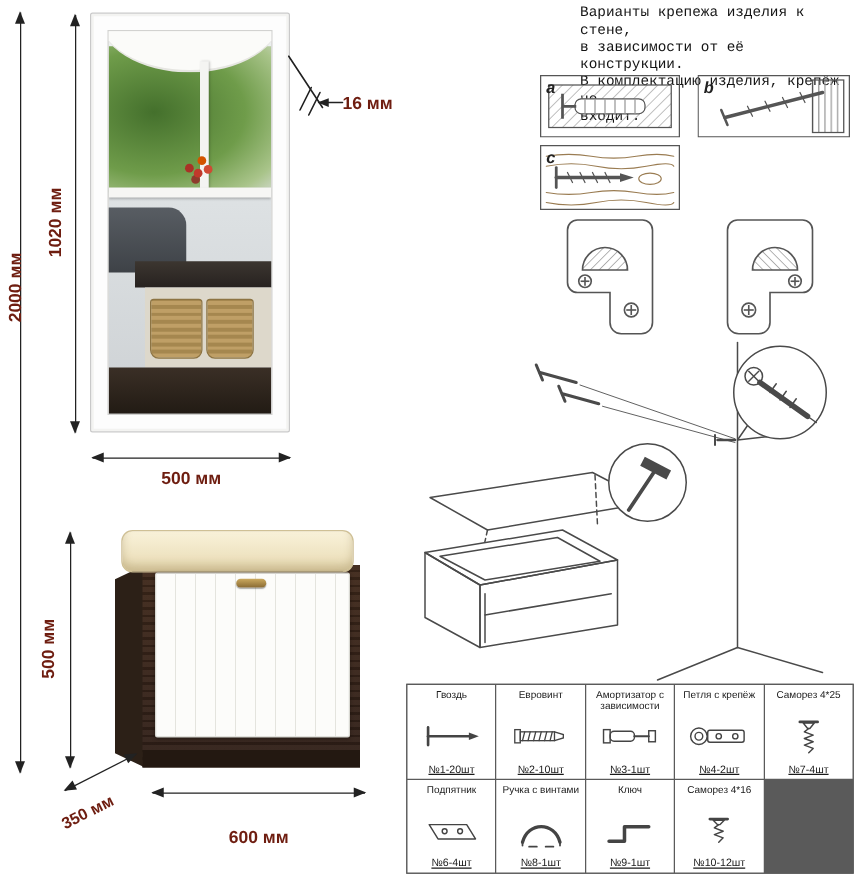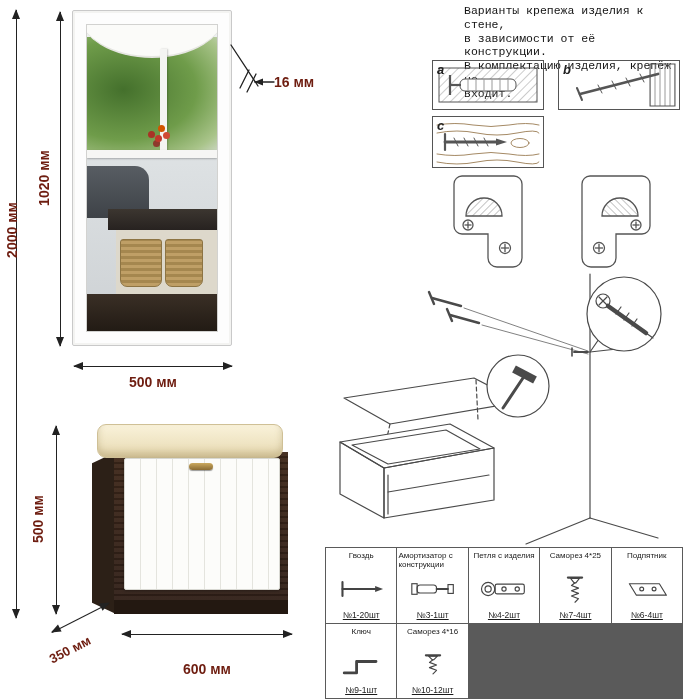--- a/index.html
+++ b/index.html
@@ -58,21 +58,21 @@
   
   .notice{position:absolute;left:464px;top:4px;width:218px;font-size:11.5px;line-height:1.2;
     color:#141414;white-space:pre-line;font-family:Liberation Mono, monospace;}
   .opt-label{position:absolute;font-weight:bold;font-style:italic;font-size:13px;color:#222;}
   
   .htable{position:absolute;left:325px;top:547px;width:356px;height:150px;display:grid;
     grid-template-columns:repeat(5,1fr);grid-template-rows:1fr 1fr;gap:1px;background:#5a5a5a;
     border:1px solid #5a5a5a;}
   .cell{background:#fff;display:flex;flex-direction:column;align-items:center;justify-content:space-between;
     padding:3px 1px;}
-  .cell-name{font-size:8px;line-height:1.15;min-height:18px;}
+  .cell-name{font-size:8px;line-height:1.15;text-align:center;min-height:18px;}
   .cell-icon{flex:0 0 auto;}
   .cell-icon svg{width:54px;height:30px;display:block;}
   .cell-qty{font-size:8.5px;text-decoration:underline;}
   .abs{position:absolute;}
 </style>
 </head>
 <body>
 
 <div class="mirror">
   <div class="glass">
@@ -305,38 +305,57 @@
           <g stroke="#444" fill="none" stroke-linecap="round">
         <line x1="9" y1="17" x2="46" y2="17" stroke-width="2.4"></line>
         <line x1="9" y1="9" x2="9" y2="25" stroke-width="2.4"></line>
         <polygon points="46,13.5 55,17 46,20.5" fill="#444" stroke="none"></polygon>
       </g>
         </svg>
     </div>
     <div class="cell-qty">№1-20шт</div>
   </div>
 
-
-  <div class="cell">
-    <div class="cell-name">Амортизатор с конструкции</div>
+  <div class="cell">
+    <div class="cell-name">Евровинт</div>
+    <div class="cell-icon">
+      <svg viewBox="0 0 60 34">
+          <g stroke="#444" fill="none" stroke-width="1.2" stroke-linecap="round">
+        <rect x="6" y="11" width="5" height="12"></rect>
+        <rect x="11" y="13" width="31" height="8"></rect>
+        <line x1="15" y1="13" x2="13" y2="21"></line>
+            <line x1="20" y1="13" x2="18" y2="21"></line>
+        <line x1="25" y1="13" x2="23" y2="21"></line>
+            <line x1="30" y1="13" x2="28" y2="21"></line>
+        <line x1="35" y1="13" x2="33" y2="21"></line>
+            <line x1="40" y1="13" x2="38" y2="21"></line>
+        <polyline points="42,13 50,15.5 50,18.5 42,21"></polyline>
+      </g>
+        </svg>
+    </div>
+    <div class="cell-qty">№2-10шт</div>
+  </div>
+
+  <div class="cell">
+    <div class="cell-name">Амортизатор с зависимости</div>
     <div class="cell-icon">
       <svg viewBox="0 0 60 34">
           <g stroke="#444" fill="none" stroke-width="1.3" stroke-linecap="round">
         <rect x="6" y="11" width="6" height="12"></rect>
         <rect x="12" y="12.5" width="22" height="9" rx="3.5"></rect>
         <line x1="34" y1="17" x2="47" y2="17" stroke-width="2"></line>
         <rect x="47" y="12" width="6" height="10"></rect>
       </g>
         </svg>
     </div>
     <div class="cell-qty">№3-1шт</div>
   </div>
 
   <div class="cell">
-    <div class="cell-name">Петля с изделия</div>
+    <div class="cell-name">Петля с крепёж</div>
     <div class="cell-icon">
       <svg viewBox="0 0 60 34">
           <g stroke="#444" fill="none" stroke-width="1.3">
         <circle cx="12" cy="17" r="7.5"></circle>
         <circle cx="12" cy="17" r="3.5"></circle>
         <rect x="20" y="11.5" width="33" height="11" rx="2"></rect>
         <circle cx="30" cy="17" r="2.4"></circle>
         <circle cx="45" cy="17" r="2.4"></circle>
       </g>
         </svg>
@@ -366,20 +385,35 @@
         <path d="M10,11 L44,11 L52,24 L18,24 Z"></path>
         <circle cx="24" cy="17" r="2.2"></circle>
         <circle cx="38" cy="17" r="2.2"></circle>
       </g>
         </svg>
     </div>
     <div class="cell-qty">№6-4шт</div>
   </div>
 
 
+  <div class="cell">
+    <div class="cell-name">Ручка с винтами</div>
+    <div class="cell-icon">
+      <svg viewBox="0 0 60 34">
+          <g stroke="#444" fill="none" stroke-linecap="round">
+        <path d="M13,27 C18,8 42,8 47,27" stroke-width="3"></path>
+        <line x1="13" y1="27" x2="13" y2="30" stroke-width="1.6"></line>
+        <line x1="47" y1="27" x2="47" y2="30" stroke-width="1.6"></line>
+        <line x1="19" y1="31" x2="26" y2="31" stroke-width="1.6"></line>
+        <line x1="34" y1="31" x2="41" y2="31" stroke-width="1.6"></line>
+      </g>
+        </svg>
+    </div>
+    <div class="cell-qty">№8-1шт</div>
+  </div>
 
   <div class="cell">
     <div class="cell-name">Ключ</div>
     <div class="cell-icon">
       <svg viewBox="0 0 60 34">
           <g stroke="#444" fill="none" stroke-width="3.2" stroke-linecap="round" stroke-linejoin="round">
         <polyline points="11,26 25,26 25,13 47,13"></polyline>
       </g>
         </svg>
     </div>

